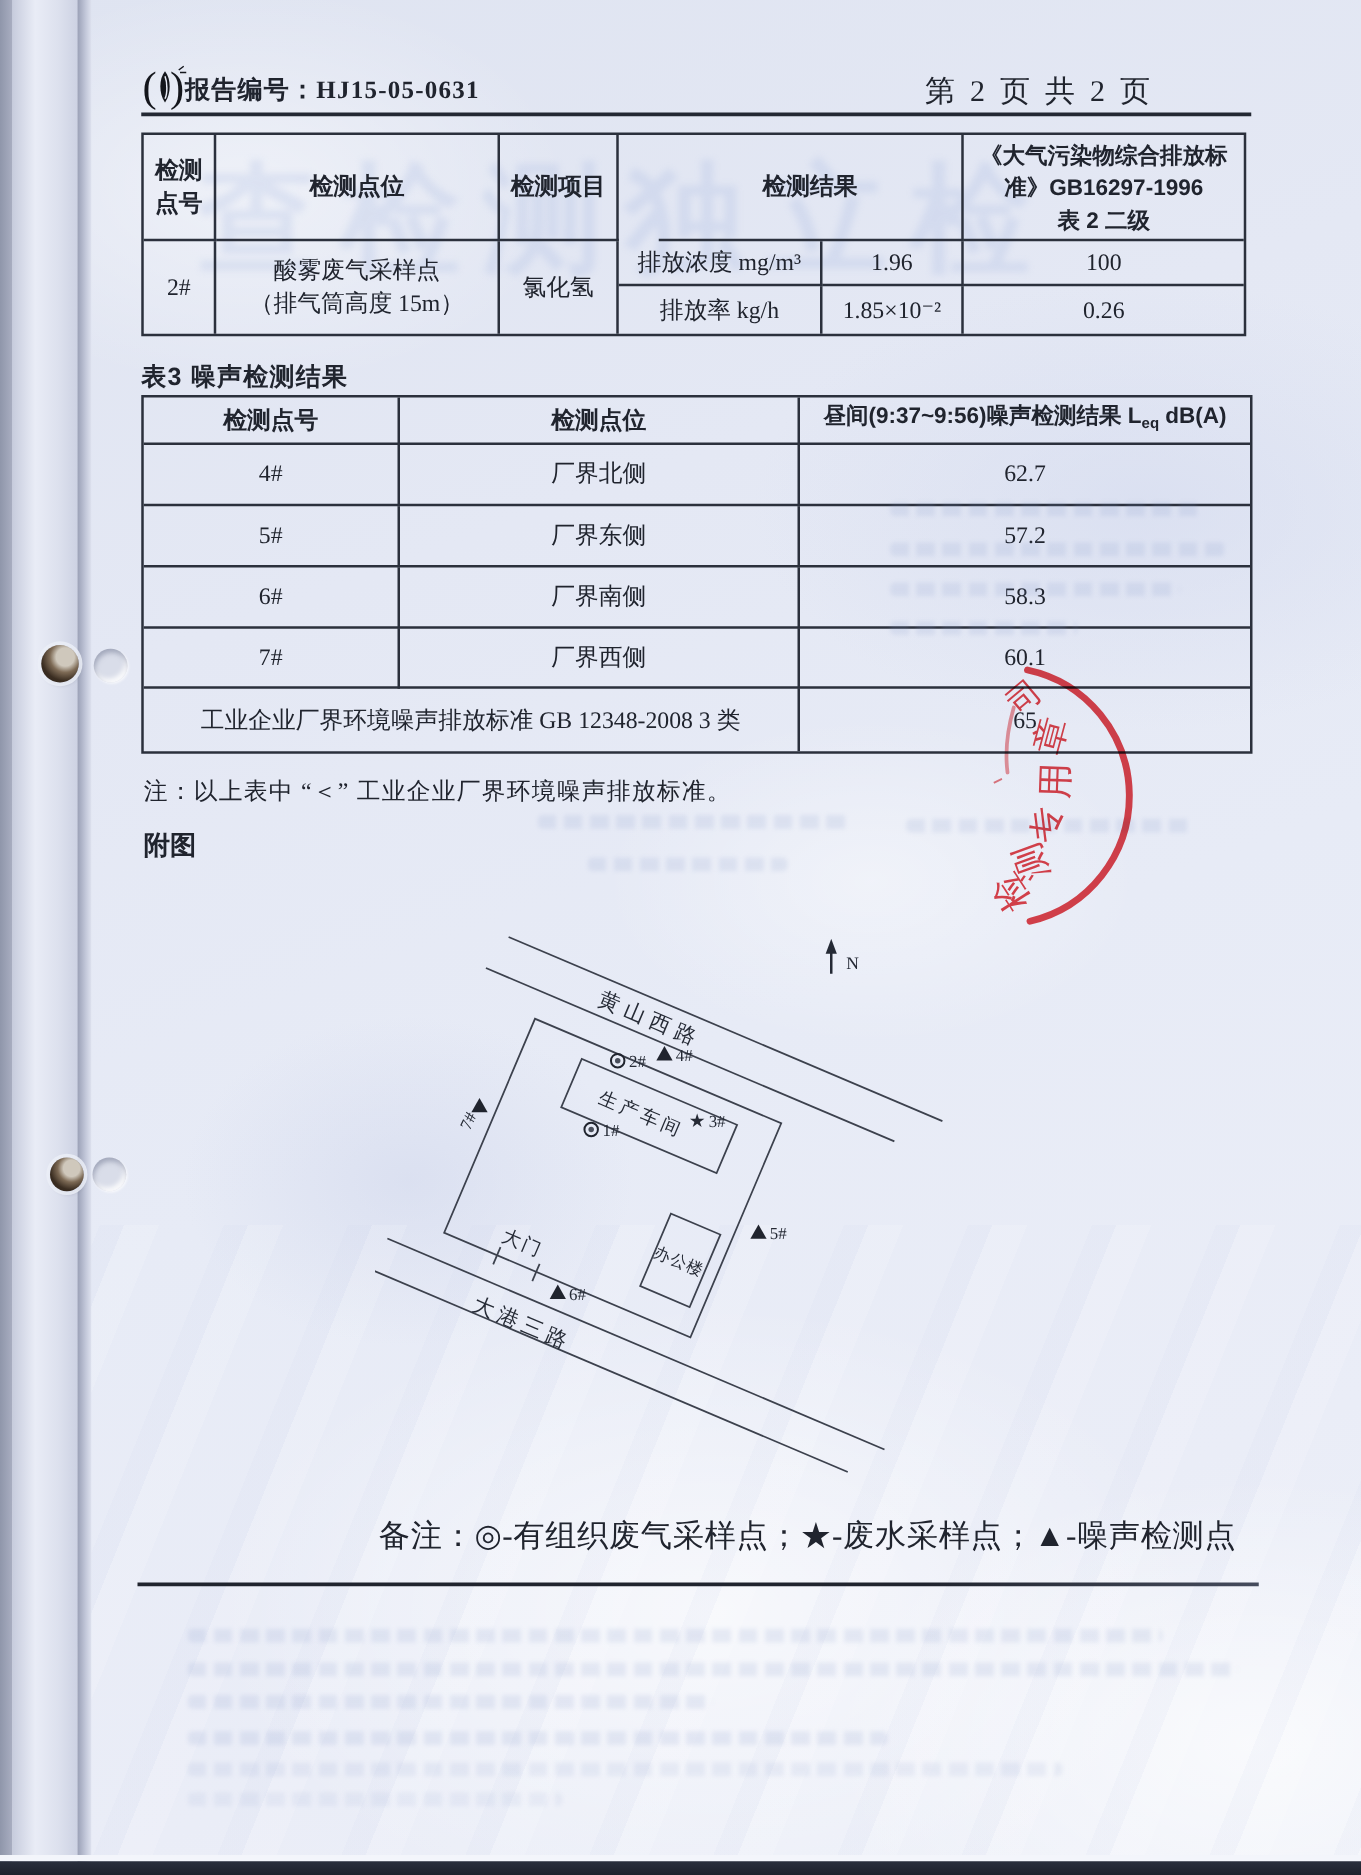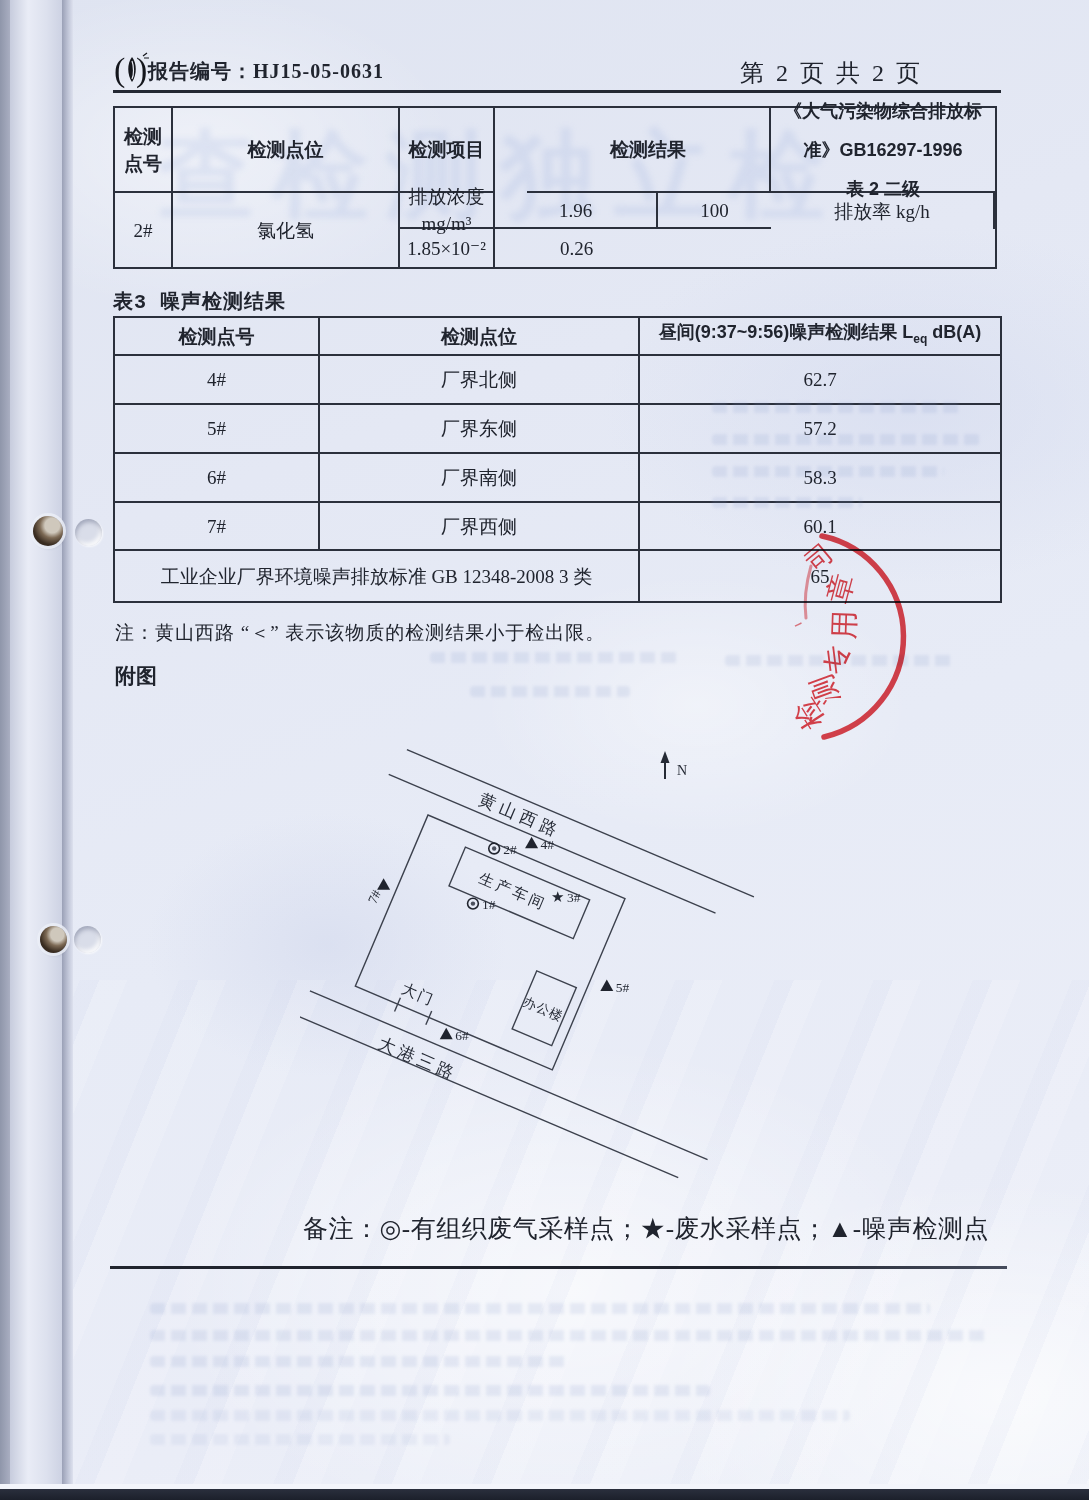--- a/index.html
+++ b/index.html
@@ -49,27 +49,27 @@
     background:repeating-linear-gradient(90deg, currentColor 0 15px, transparent 15px 21px);}
 
   
   .t1{position:absolute;left:113px;top:106px;display:grid;
     grid-template-columns:58px 227px 95px 163px 113px 224px;
     grid-template-rows:85px 36px 38px;border:2px solid #2b303c;}
   .t1 .c, .t3 .c{border-right:2px solid #2b303c;border-bottom:2px solid #2b303c;
     display:flex;flex-direction:column;align-items:center;justify-content:center;text-align:center;
     font-size:19px;line-height:27px;}
   .hd{font-family:"Liberation Sans","DejaVu Sans",sans-serif;font-weight:bold;font-size:19px;}
-  .no-r{border-right:none !important;gap:13px;}
+  .no-r{border-right:none !important;}
   .no-b{border-bottom:none !important;}
   .t1 .rs2{grid-row:2/4;}
   .t1 .std-lines{font-size:18px;line-height:26px;}
 
   
-  .t3-title{position:absolute;left:113px;top:288px;font-family:Liberation Mono, monospace;
+  .t3-title{position:absolute;left:113px;top:288px;font-family:Liberation Sans, sans-serif;
     font-weight:bold;font-size:20px;letter-spacing:1px;}
   .t3{position:absolute;left:113px;top:316px;display:grid;
     grid-template-columns:205px 320px 360px;
     grid-template-rows:38px 49px 49px 49px 48px 50px;border:2px solid #2b303c;}
   .t3 .span2{grid-column:1/3;text-align:center;}
   sub.eq{font-size:12px;}
 
   
   .note{position:absolute;left:115px;top:620px;font-size:19px;letter-spacing:1px;}
   .fig-title{position:absolute;left:115px;top:662px;font-family:Liberation Mono, monospace;
@@ -114,20 +114,24 @@
     <div class="c hd">检测点位</div>
     <div class="c hd">检测项目</div>
     <div class="c hd" style="grid-column:4/6;margin-left:32px;">检测结果</div>
     <div class="c hd no-r std-lines">
       <div>《大气污染物综合排放标</div>
       <div>准》GB16297-1996</div>
       <div>表 2 二级</div>
     </div>
 
     <div class="c rs2 no-b">2#</div>
+    <div class="c rs2 no-b">
+      <div>酸雾废气采样点</div>
+      <div>（排气筒高度 15m）</div>
+    </div>
     <div class="c rs2 no-b">氯化氢</div>
     <div class="c">排放浓度 mg/m³</div>
     <div class="c">1.96</div>
     <div class="c no-r">100</div>
     <div class="c no-b">排放率 kg/h</div>
     <div class="c no-b">1.85×10⁻²</div>
     <div class="c no-r no-b">0.26</div>
   </div>
 
   <div class="t3-title">表3 噪声检测结果</div>
@@ -151,21 +155,21 @@
     <div class="c no-r">58.3</div>
 
     <div class="c">7#</div>
     <div class="c">厂界西侧</div>
     <div class="c no-r">60.1</div>
 
     <div class="c span2 no-b">工业企业厂界环境噪声排放标准 GB 12348-2008 3 类</div>
     <div class="c no-r no-b">65</div>
   </div>
 
-  <div class="note">注：黄山西路 “＜” 表示该物质的检测结果小于检出限。</div>
+  <div class="note">注：以上表中 “＜” 工业企业厂界环境噪声排放标准。</div>
   <div class="fig-title">附图</div>
 
   <svg class="map-svg" width="680" height="520" viewBox="0 0 680 520">
 
     <g>
       <line x1="365" y1="44" x2="365" y2="24" stroke="#252a35" stroke-width="2"></line>
       <polygon points="365,16 360.5,28 369.5,28" fill="#252a35"></polygon>
       <text x="377" y="40" font-size="14">N</text>
     </g>
 

